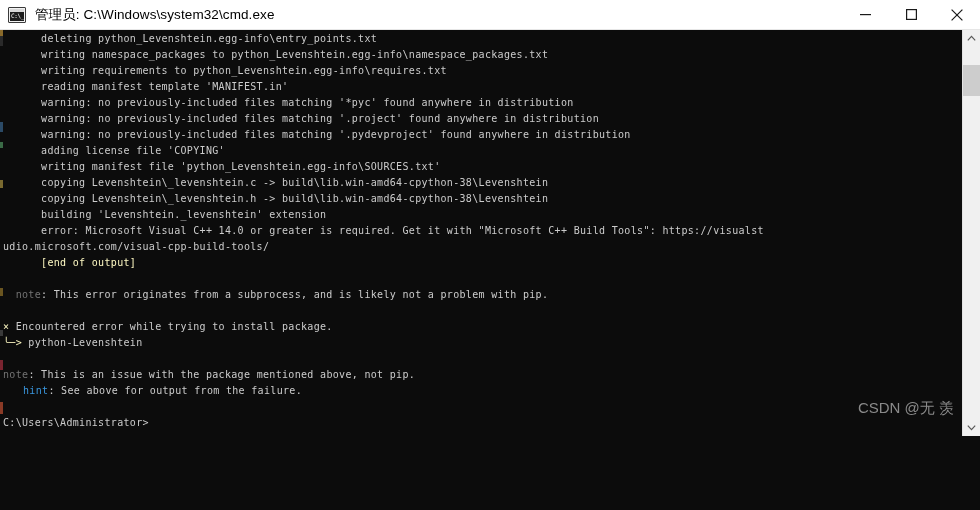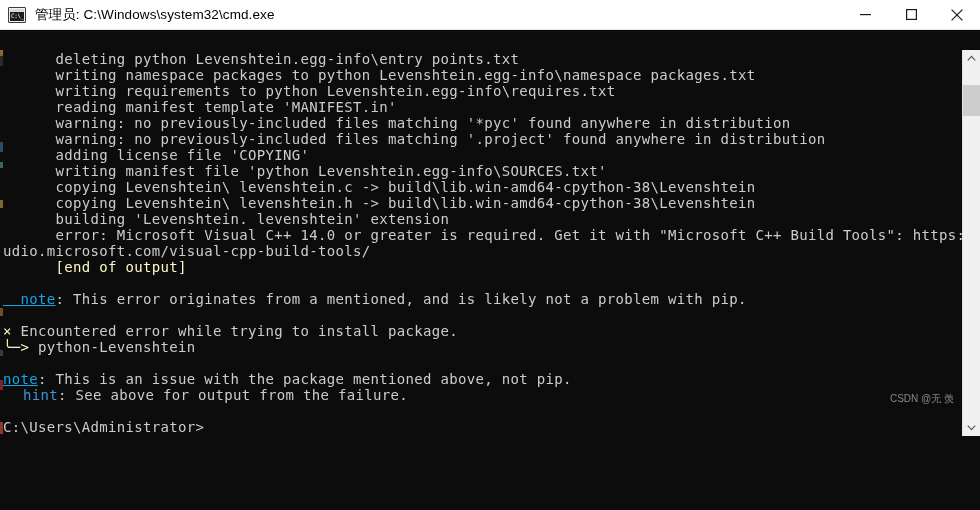--- a/index.html
+++ b/index.html
@@ -15,21 +15,20 @@
     font-family: "DejaVu Sans Mono", monospace;
   }
   #window {
     position: relative;
     width: 980px;
     height: 436px;
     background: #0c0c0c;
     display: flex;
     flex-direction: column;
     overflow: hidden;
-    gap: 20px;
   }
 
   
   #titlebar {
     height: 29px;
     min-height: 29px;
     background: #ffffff;
     border-bottom: 1px solid #e6e6e6;
     display: flex;
     align-items: center;
@@ -123,39 +122,39 @@
   #lines {
     position: absolute;
     left: 0;
     top: 1px;
     width: 100%;
   }
   .line {
     height: 16px;
     line-height: 16px;
     font-family: "DejaVu Sans Mono", monospace;
-    font-size: 14px;
+    font-size: 10px;
     letter-spacing: 0.32px;
     color: #cccccc;
     white-space: pre;
     overflow: hidden;
   }
   .line span { white-space: pre; }
   .c-white   { color: #cccccc; }
   .c-red     { color: #fef9c3; }
-  .c-magenta { color: #0ea5e9; text-decoration: underline; }
+  .c-magenta { color: #737373; }
   .c-cyan    { color: #3a96dd; margin-left: 20px; }
 
   
   #watermark {
     position: absolute;
     right: 8px;
-    bottom: 30px;
+    bottom: 18px;
     font-family: "Liberation Sans", sans-serif;
-    font-size: 10px;
+    font-size: 15px;
     color: #8a8a8a;
     white-space: nowrap;
     pointer-events: none;
     z-index: 3;
     margin-left: 6px;
   }
 
   
   #scrollbar {
     width: 17px;
@@ -236,30 +235,31 @@
     </div>
 
     <div id="screen">
       <div id="lines">
           <div class="line"><span class="c-white">      deleting python_Levenshtein.egg-info\entry_points.txt</span></div>
           <div class="line"><span class="c-white">      writing namespace_packages to python_Levenshtein.egg-info\namespace_packages.txt</span></div>
           <div class="line"><span class="c-white">      writing requirements to python_Levenshtein.egg-info\requires.txt</span></div>
           <div class="line"><span class="c-white">      reading manifest template 'MANIFEST.in'</span></div>
           <div class="line"><span class="c-white">      warning: no previously-included files matching '*pyc' found anywhere in distribution</span></div>
           <div class="line"><span class="c-white">      warning: no previously-included files matching '.project' found anywhere in distribution</span></div>
+          <div class="line"><span class="c-white">      warning: no previously-included files matching '.pydevproject' found anywhere in distribution</span></div>
           <div class="line"><span class="c-white">      adding license file 'COPYING'</span></div>
           <div class="line"><span class="c-white">      writing manifest file 'python_Levenshtein.egg-info\SOURCES.txt'</span></div>
           <div class="line"><span class="c-white">      copying Levenshtein\_levenshtein.c -&gt; build\lib.win-amd64-cpython-38\Levenshtein</span></div>
           <div class="line"><span class="c-white">      copying Levenshtein\_levenshtein.h -&gt; build\lib.win-amd64-cpython-38\Levenshtein</span></div>
           <div class="line"><span class="c-white">      building 'Levenshtein._levenshtein' extension</span></div>
           <div class="line"><span class="c-white">      error: Microsoft Visual C++ 14.0 or greater is required. Get it with "Microsoft C++ Build Tools": https://visualst</span></div>
           <div class="line"><span class="c-white">udio.microsoft.com/visual-cpp-build-tools/</span></div>
           <div class="line"><span class="c-red">      [end of output]</span></div>
           <div class="line"><span class="c-white"></span></div>
-          <div class="line"><span class="c-magenta">  note</span><span class="c-white">: This error originates from a mentioned, and is likely not a problem with pip.</span></div>
+          <div class="line"><span class="c-magenta">  note</span><span class="c-white">: This error originates from a subprocess, and is likely not a problem with pip.</span></div>
           <div class="line"><span class="c-white"></span></div>
           <div class="line"><span class="c-red">×</span><span class="c-white"> Encountered error while trying to install package.</span></div>
           <div class="line"><span class="c-red">╰─&gt;</span><span class="c-white"> python-Levenshtein</span></div>
           <div class="line"><span class="c-white"></span></div>
           <div class="line"><span class="c-magenta">note</span><span class="c-white">: This is an issue with the package mentioned above, not pip.</span></div>
           <div class="line"><span class="c-cyan">hint</span><span class="c-white">: See above for output from the failure.</span></div>
           <div class="line"><span class="c-white"></span></div>
           <div class="line"><span class="c-white">C:\Users\Administrator&gt;</span></div>
         </div>
       <div id="watermark">CSDN @无 羡</div>

